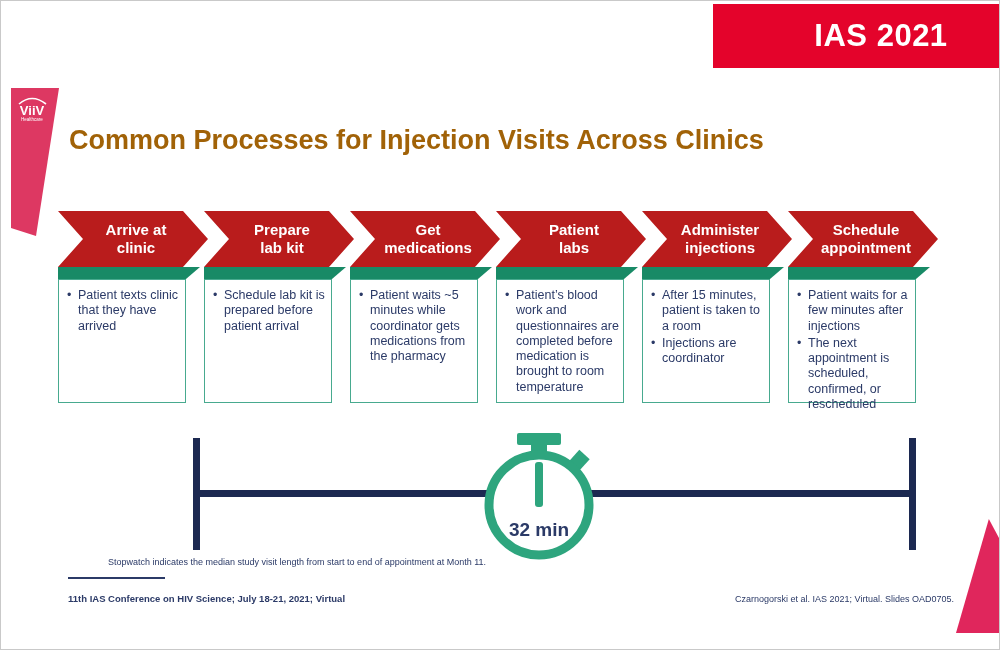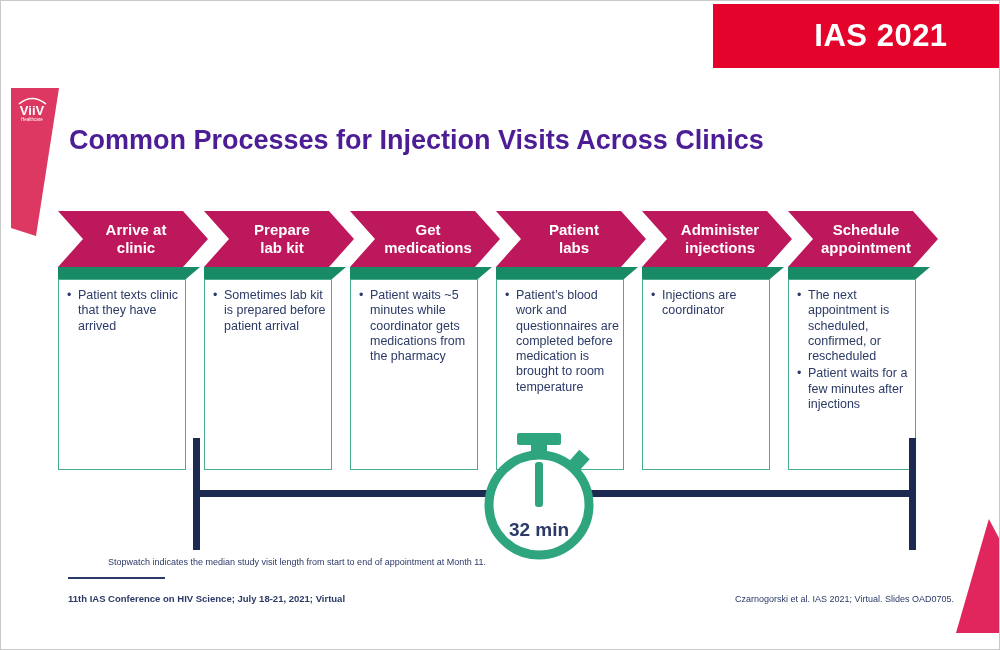--- a/index.html
+++ b/index.html
@@ -13,42 +13,42 @@
   
   .banner {
     position:absolute; left:712px; top:3px; width:336px; height:64px;
     background:#E4032B; color:#fff; display:flex; align-items:center; justify-content:center;
     font-size:31px; font-weight:bold; letter-spacing:0.5px;
   }
 
   
   .title {
     position:absolute; left:68px; top:124px;
-    color:#4c1d95; font-size:27px; font-weight:bold; white-space:nowrap;
+    color:#a16207; font-size:27px; font-weight:bold; white-space:nowrap;
   }
 
   
   .steps { position:absolute; left:57px; top:210px; display:flex; gap:18px; }
   .col { position:relative; width:128px; }
   .chevron {
-    position:relative; width:150px; height:56px; background:#be185d;
+    position:relative; width:150px; height:56px; background:#b91c1c;
     clip-path:polygon(0 0, 125px 0, 100% 50%, 125px 100%, 0 100%, 25px 50%);
     display:flex; align-items:center; justify-content:center;
     padding:0 22px 0 28px; z-index:2;
   }
   .chevron-label {
     color:#fff; font-weight:bold; font-size:15px; line-height:1.2;
     text-align:center; white-space:pre-line;
   }
   .strip {
     width:142px; height:12px; background:#188A66;
     clip-path:polygon(0 0, 100% 0, calc(100% - 14px) 100%, 0 100%);
   }
   .box {
-    width:128px; height:191px; background:#fff; border:1px solid #48AA8F;
+    width:128px; height:124px; background:#fff; border:1px solid #48AA8F;
     padding:8px 3px 6px 6px;
   }
   .box ul { list-style:none; padding-left:13px; }
   .box li {
     position:relative; color:#2B3A67; font-size:12.5px; line-height:1.22;
     margin-bottom:2px;
   }
   .box li::before { content:"\2022"; position:absolute; left:-11px; }
 
   
@@ -113,21 +113,21 @@
     </div>
 
     <div class="col">
       <div class="chevron">
         <span class="chevron-label">Prepare
 lab kit</span>
       </div>
       <div class="strip"></div>
       <div class="box">
         <ul>
-          <li>Sometimes lab kit is prepared before patient arrival</li>
+          <li>Schedule lab kit is prepared before patient arrival</li>
         </ul>
       </div>
     </div>
 
     <div class="col">
       <div class="chevron">
         <span class="chevron-label">Get
 medications</span>
       </div>
       <div class="strip"></div>
@@ -152,35 +152,36 @@
     </div>
 
     <div class="col">
       <div class="chevron">
         <span class="chevron-label">Administer
 injections</span>
       </div>
       <div class="strip"></div>
       <div class="box">
         <ul>
+          <li>After 15 minutes, patient is taken to a room</li>
           <li>Injections are coordinator</li>
         </ul>
       </div>
     </div>
 
     <div class="col">
       <div class="chevron">
         <span class="chevron-label">Schedule
 appointment</span>
       </div>
       <div class="strip"></div>
       <div class="box">
         <ul>
+          <li>Patient waits for a few minutes after injections</li>
           <li>The next appointment is scheduled, confirmed, or rescheduled</li>
-          <li>Patient waits for a few minutes after injections</li>
         </ul>
       </div>
     </div>
 
   </div>
 
   <div class="tl-bar"></div>
   <div class="tl-cap left"></div>
   <div class="tl-cap right"></div>
 

